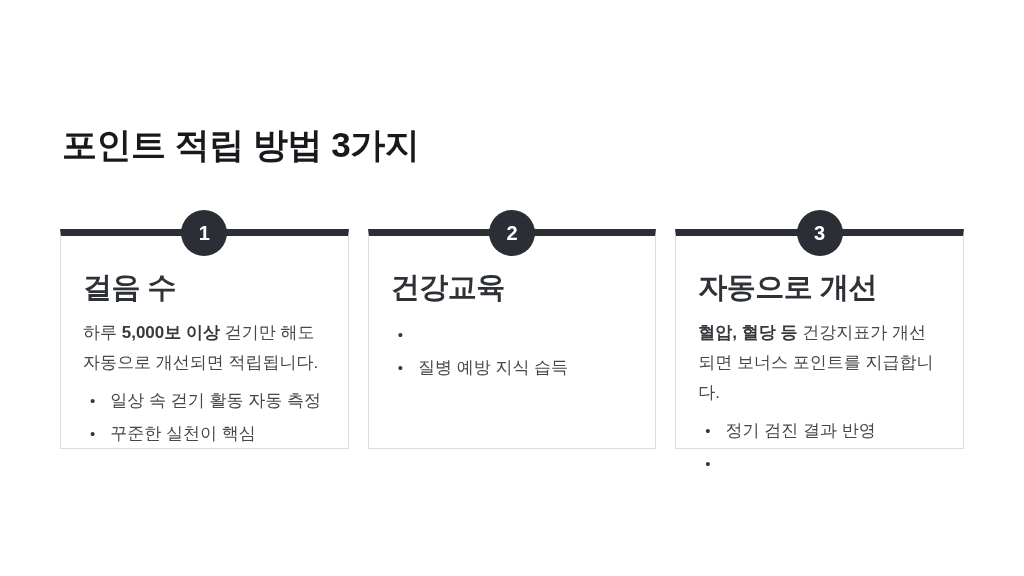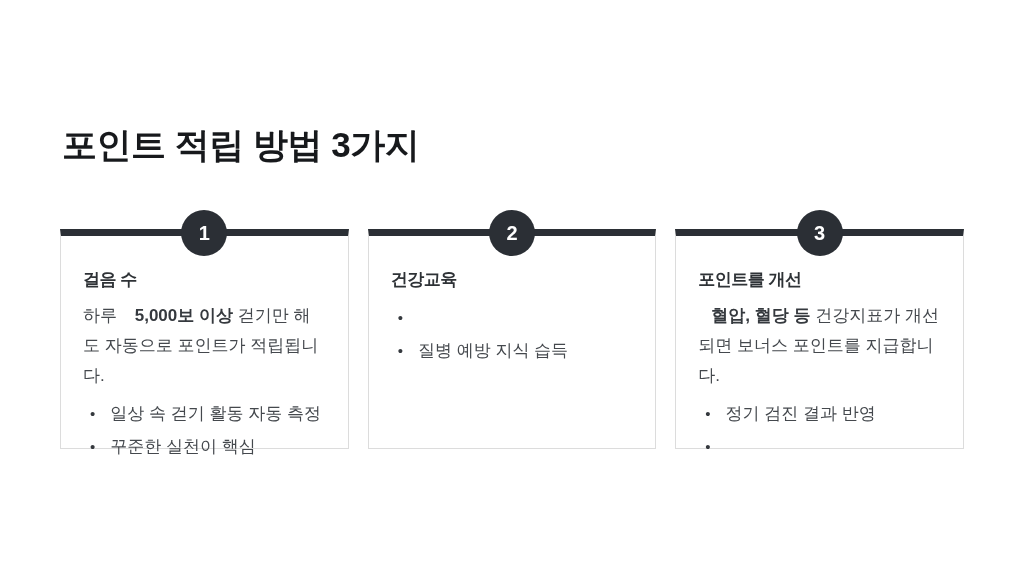--- a/index.html
+++ b/index.html
@@ -57,35 +57,34 @@
     background: #2b2f35;
     color: #ffffff;
     font-size: 20px;
     font-weight: bold;
     display: flex;
     align-items: center;
     justify-content: center;
   }
   .card-heading {
     margin: 0 0 10px 0;
-    font-size: 17px;
+    font-size: 29px;
     font-weight: bold;
     letter-spacing: -0.5px;
     color: #2e3236;
   }
   .card-desc {
     margin: 0;
     font-size: 17px;
     line-height: 30px;
     color: #44484d;
   }
   .card-desc b {
     font-weight: bold;
     color: #35393e;
-    margin-left: 13px;
   }
   .bullets {
     list-style: none;
     margin: 6px 0 0 0;
     padding: 0;
   }
   .bullet-item {
     display: flex;
     align-items: baseline;
     font-size: 17px;
@@ -105,21 +104,21 @@
 
   <h1 class="page-title">포인트 적립 방법 3가지</h1>
 
   <div class="cards-row">
 
     <div class="card">
       <div class="badge">
         <span>1</span>
       </div>
       <h2 class="card-heading">걸음 수</h2>
-      <p class="card-desc"><span>하루 </span><b>5,000보 이상</b><span> 걷기만 해도 자동으로 포인트가 적립됩니다.</span></p>
+      <p class="card-desc"><span>하루 </span><b>5,000보 이상</b><span> 걷기만 해도 자동으로 개선되면 적립됩니다.</span></p>
       <ul class="bullets">
         <li class="bullet-item">
           <span class="bullet-dot">•</span>
           <span>일상 속 걷기 활동 자동 측정</span>
         </li>
         <li class="bullet-item">
           <span class="bullet-dot">•</span>
           <span>꾸준한 실천이 핵심</span>
         </li>
       </ul>
@@ -138,21 +137,21 @@
           <span class="bullet-dot">•</span>
           <span>질병 예방 지식 습득</span>
         </li>
       </ul>
     </div>
 
     <div class="card">
       <div class="badge">
         <span>3</span>
       </div>
-      <h2 class="card-heading">포인트를 개선</h2>
+      <h2 class="card-heading">자동으로 개선</h2>
       <p class="card-desc"><span></span><b>혈압, 혈당 등</b><span> 건강지표가 개선되면 보너스 포인트를 지급합니다.</span></p>
       <ul class="bullets">
         <li class="bullet-item">
           <span class="bullet-dot">•</span>
           <span>정기 검진 결과 반영</span>
         </li>
         <li class="bullet-item">
           <span class="bullet-dot">•</span>
         </li>
       </ul>

